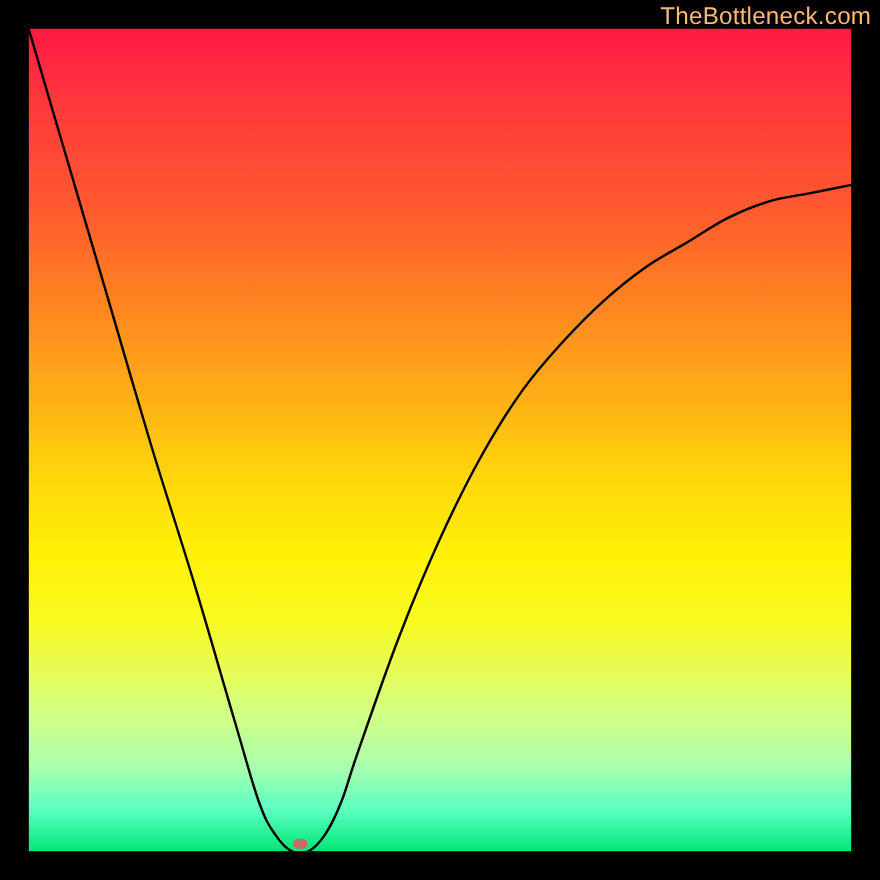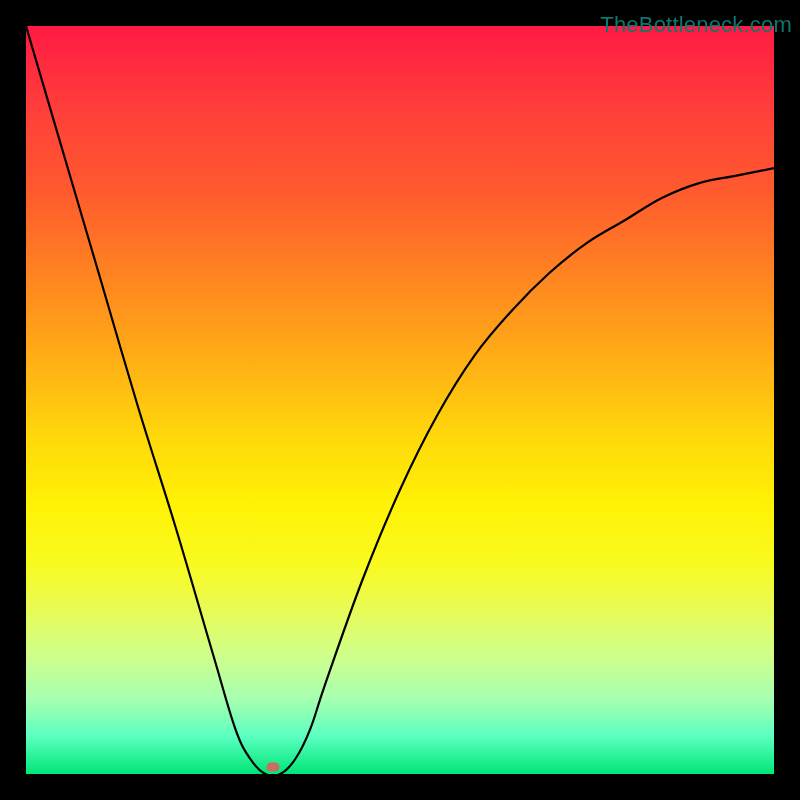--- a/index.html
+++ b/index.html
@@ -12,23 +12,23 @@
     overflow: hidden;
   }
   .frame {
     position: relative;
     width: 800px;
     height: 800px;
     background: #000;
   }
   .watermark {
     position: absolute;
-    top: 12px;
+    top: 2px;
     right: 8px;
-    color: #0f766e;
+    color: #fdba74;
     font-size: 22px;
     font-weight: 500;
     letter-spacing: 0.2px;
     z-index: 5;
   }
   .plot-area {
     position: absolute;
     left: 26px;
     top: 26px;
     width: 748px;

